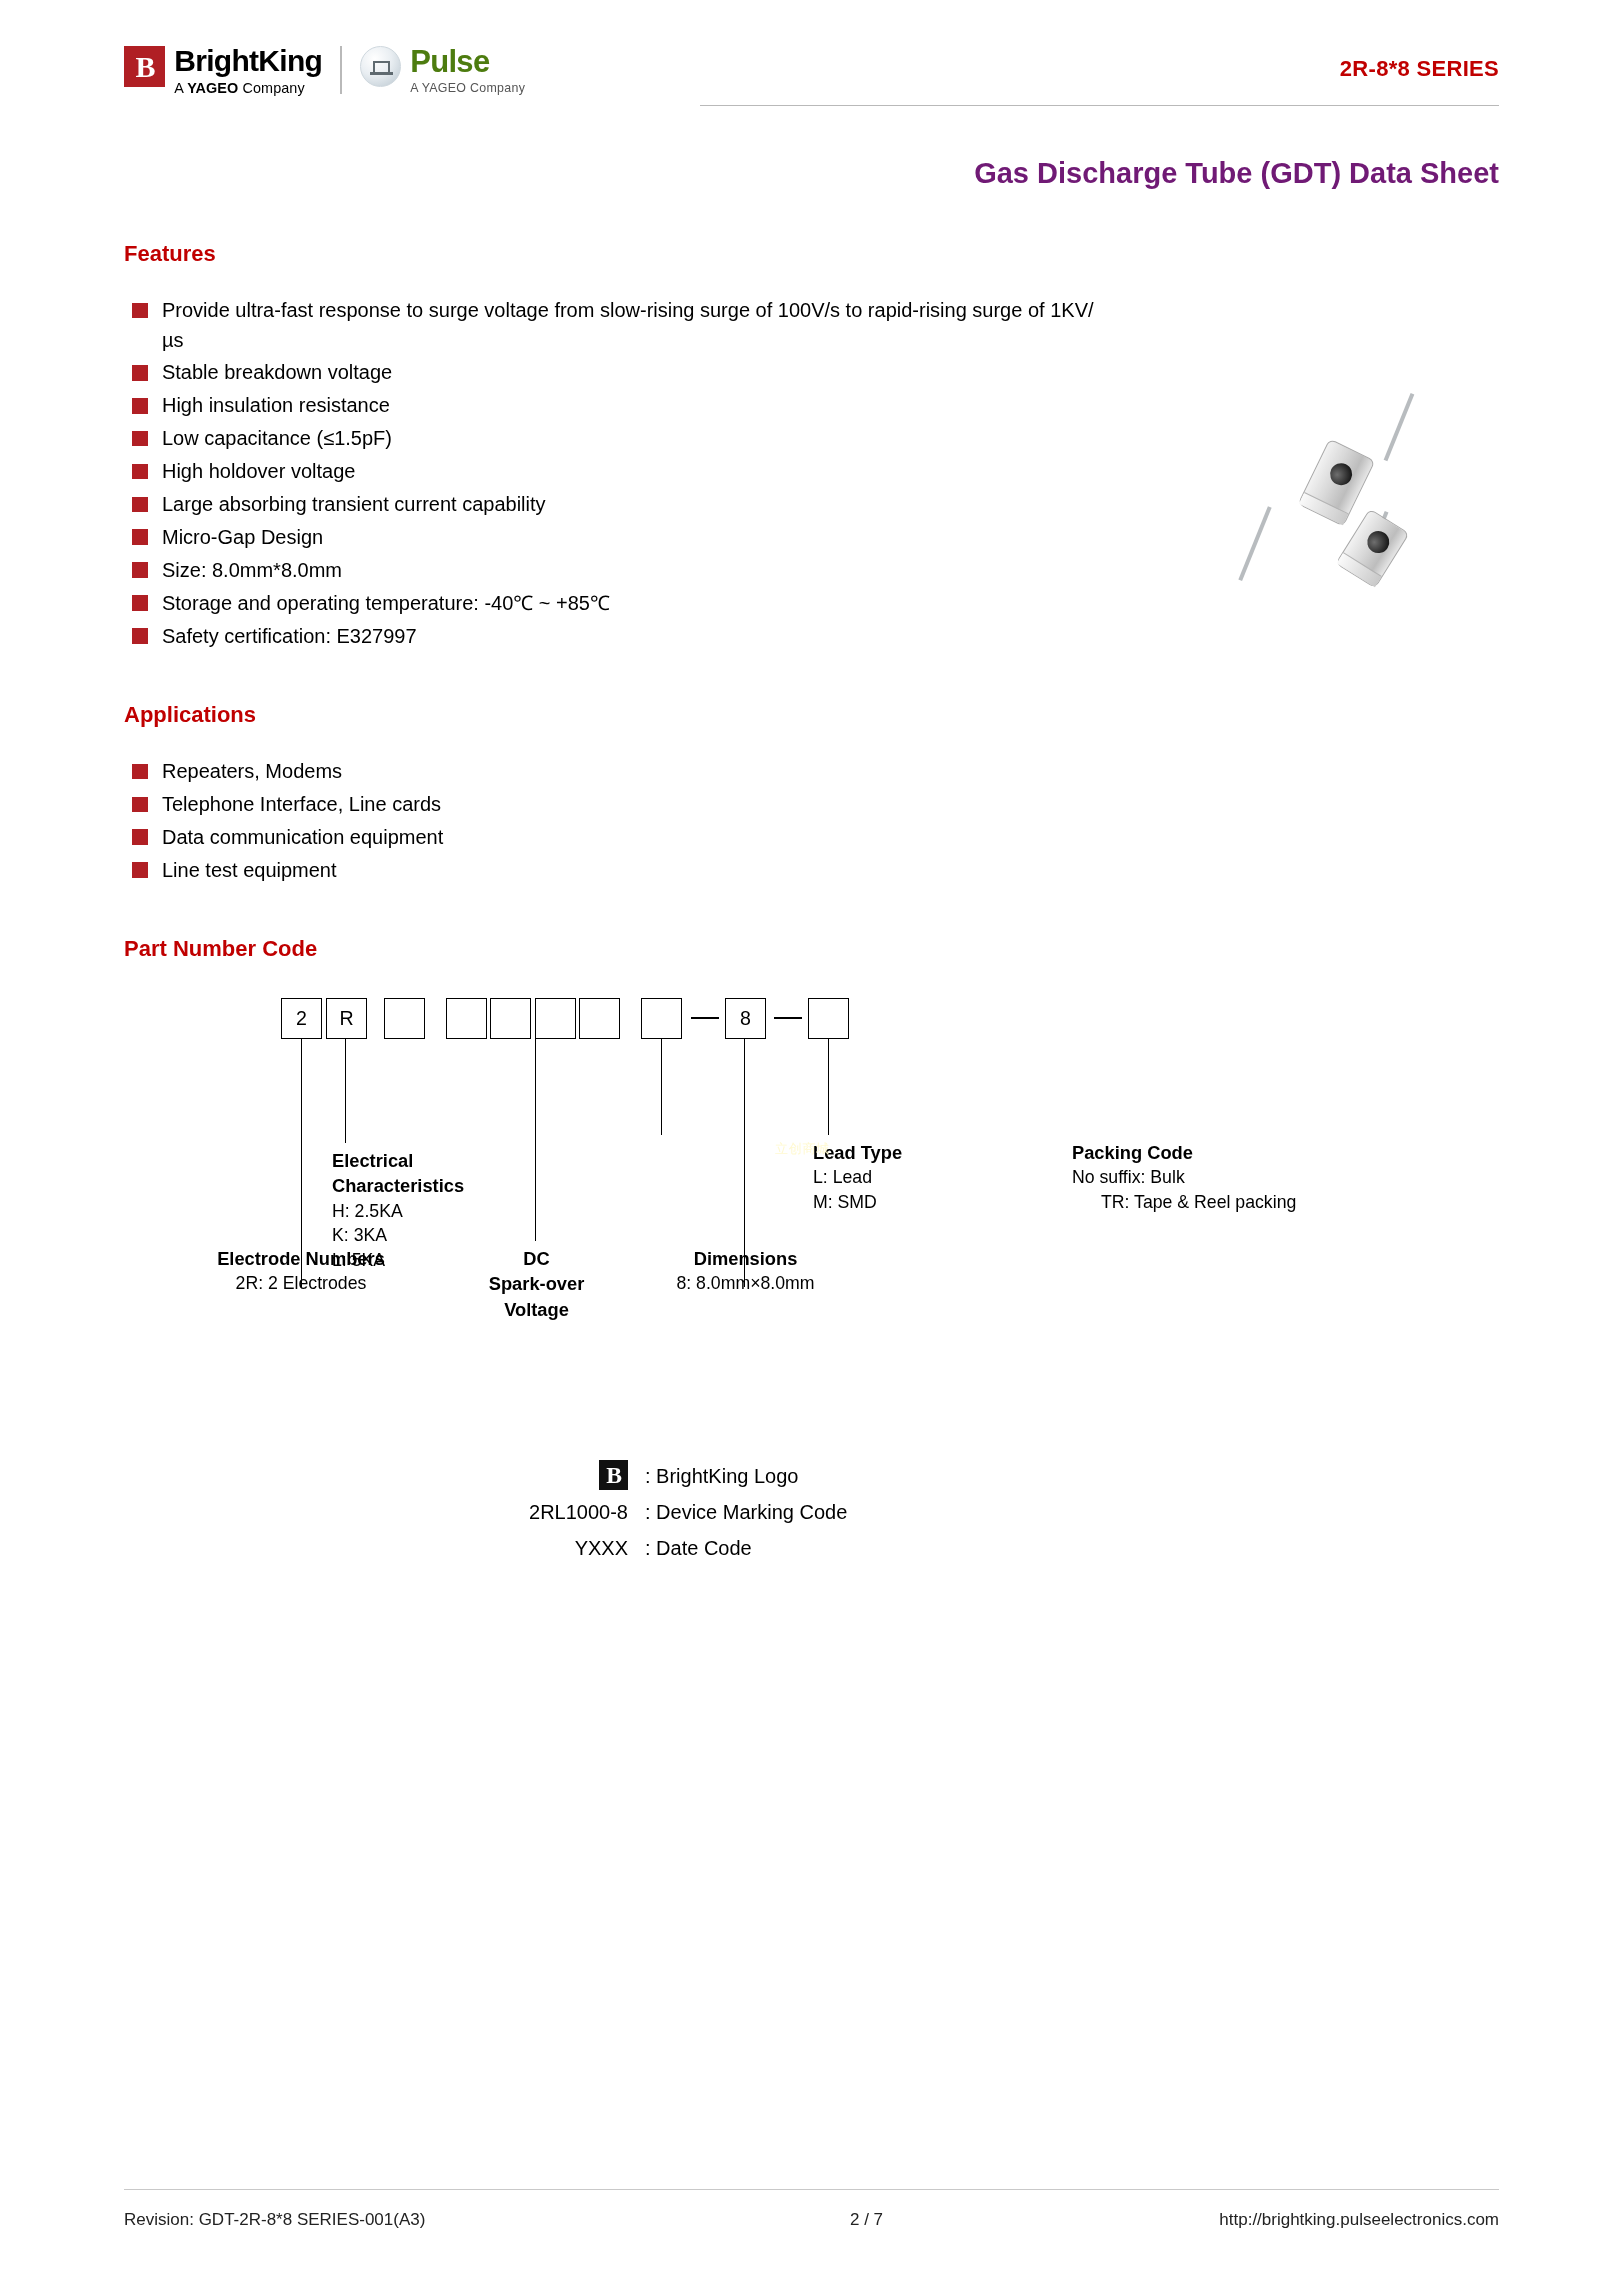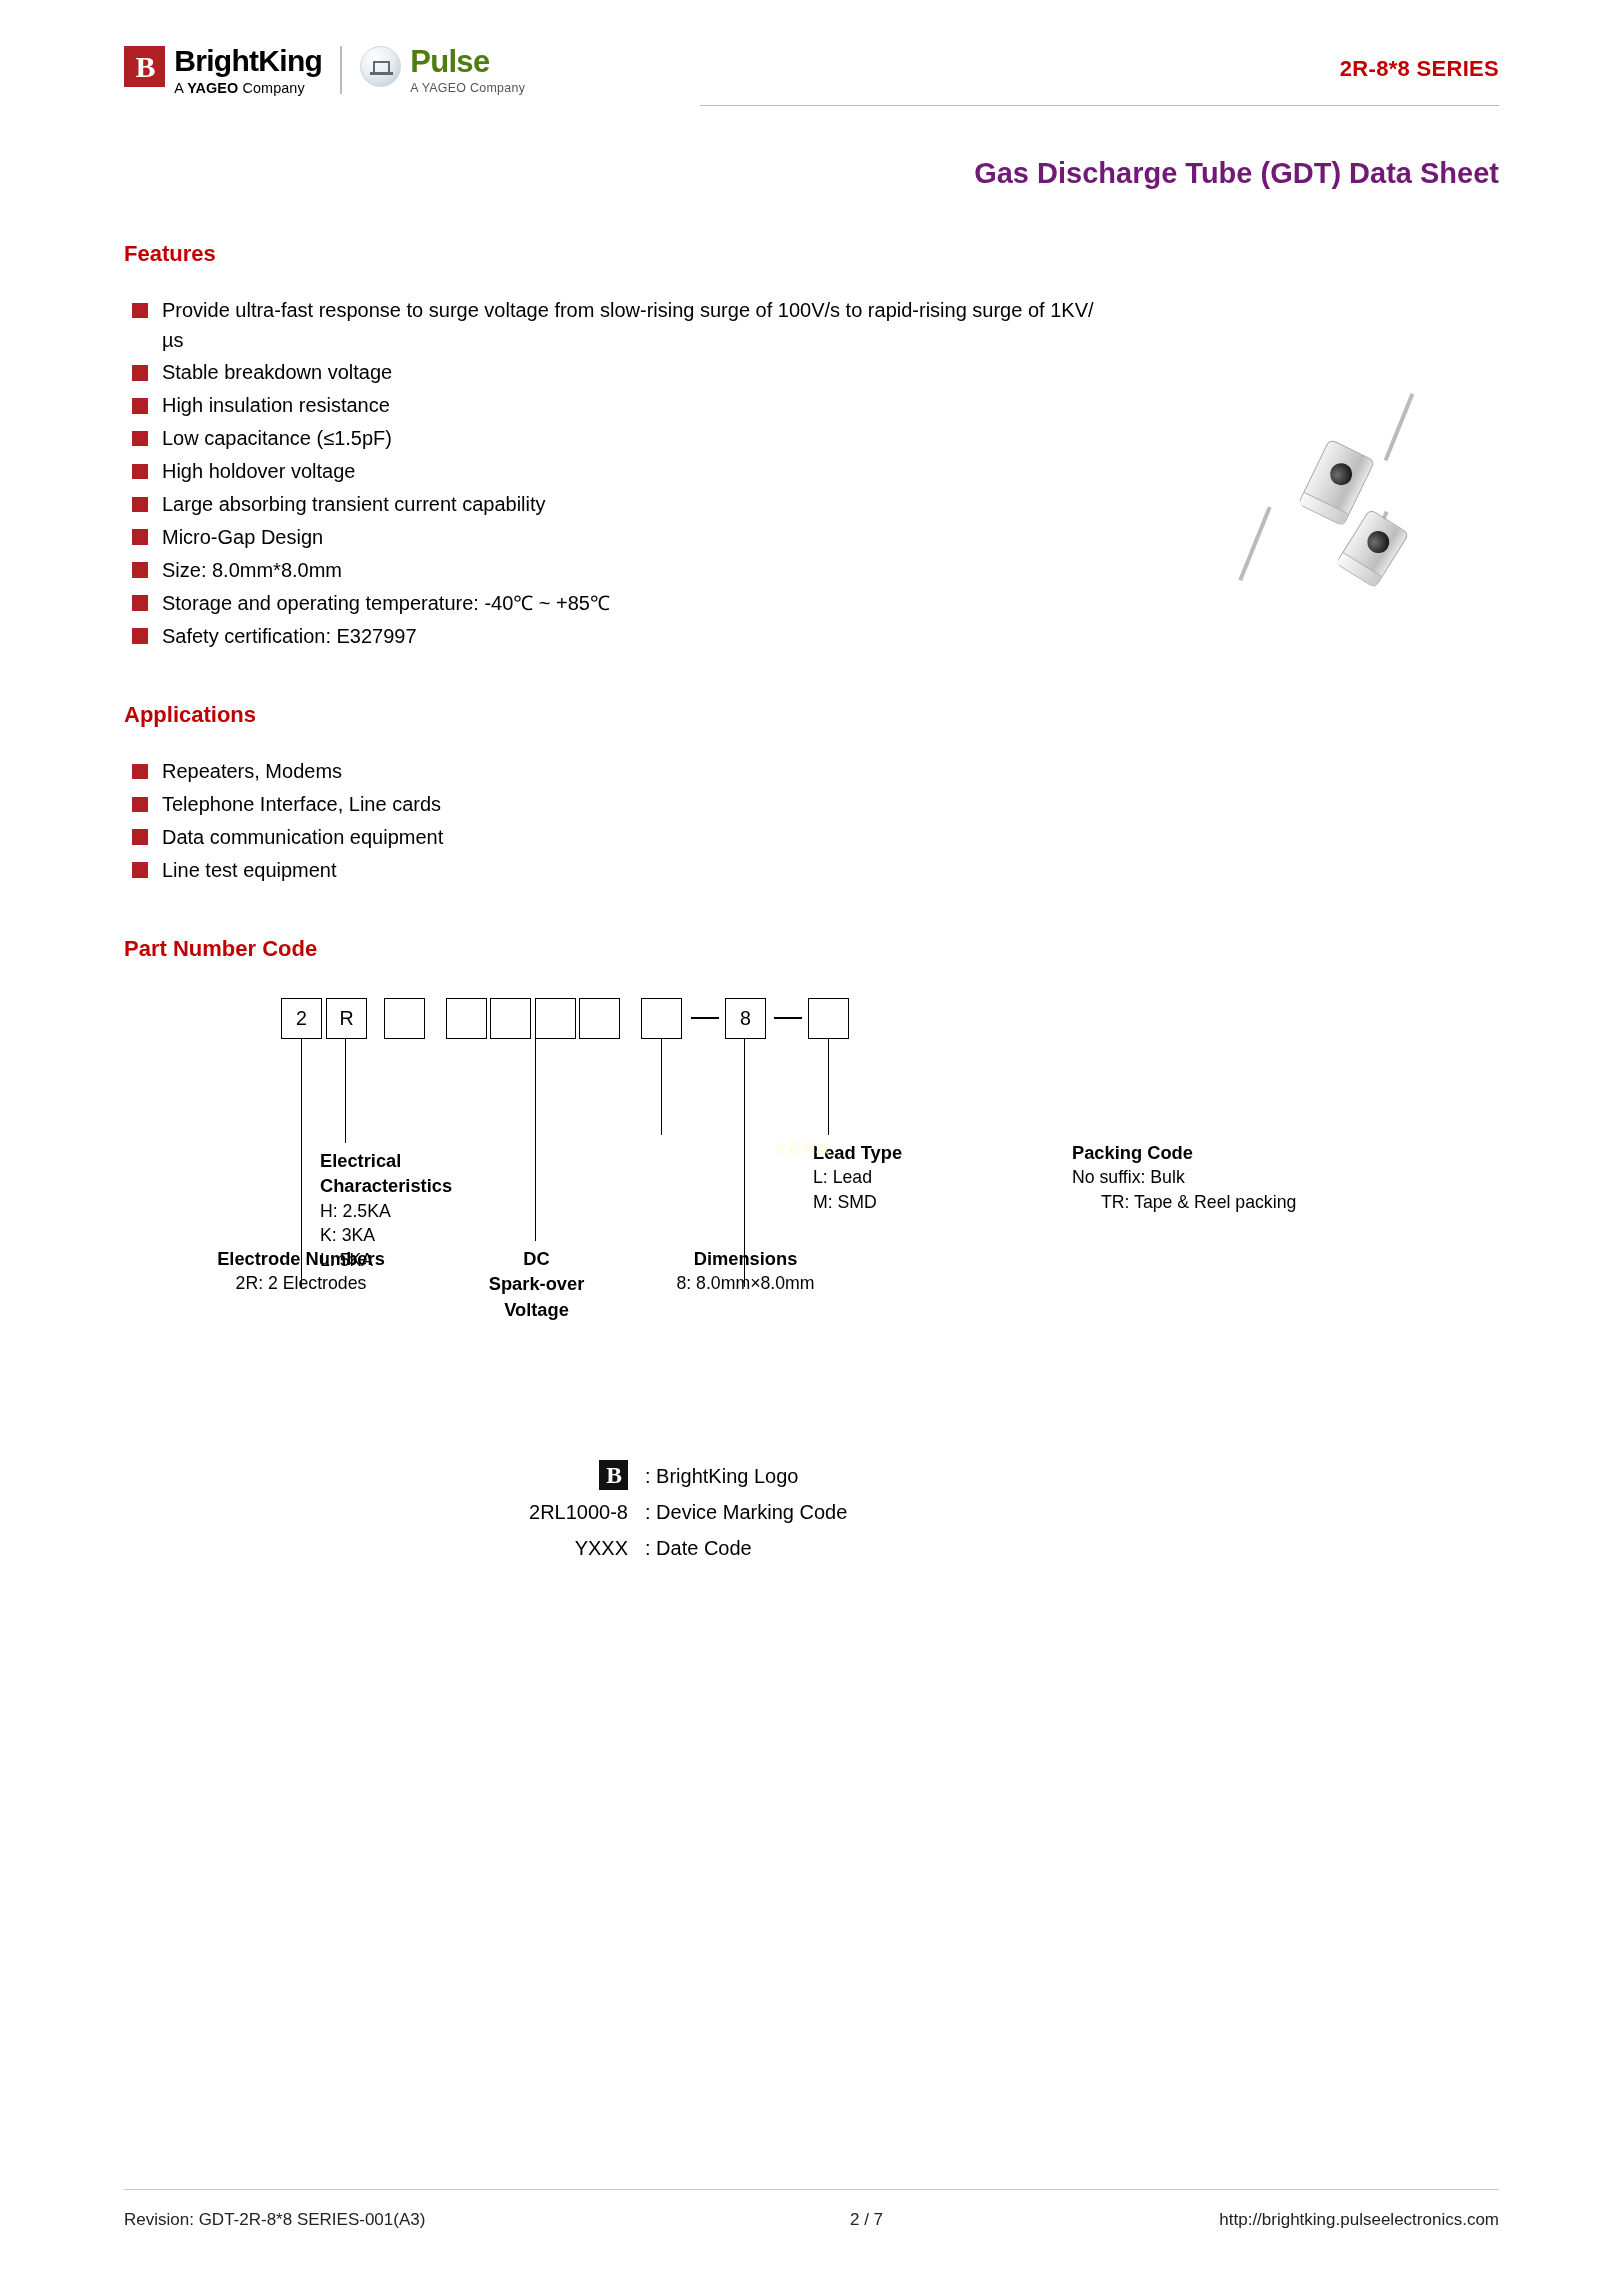--- a/index.html
+++ b/index.html
@@ -444,21 +444,21 @@
     <div class="dash" style="left:650px; top:31px;"></div>
     <div class="box" style="left:684px; top:11.8px;"></div>
 
     <div class="vline" style="left:177px; top:52px; height:249px;"></div>
     <div class="vline" style="left:221px; top:52px; height:105px;"></div>
     <div class="vline" style="left:411px; top:52px; height:203px;"></div>
     <div class="vline" style="left:537px; top:52px; height:97px;"></div>
     <div class="vline" style="left:620px; top:52px; height:249px;"></div>
     <div class="vline" style="left:704px; top:52px; height:97px;"></div>
 
-    <div class="lbl" style="left:196px; top:162px; width:196px;">
+    <div class="lbl" style="left:208px; top:162px; width:196px;">
       <b>Electrical</b><br>
       <b>Characteristics</b><br>
       <span>H: 2.5KA</span><br>
       <span>K: 3KA</span><br>
       <span>L: 5KA</span>
     </div>
 
     <div class="lbl ctr" style="left:308px; top:260px; width:209px;">
       <b>DC</b><br>
       <b>Spark-over</b><br>

